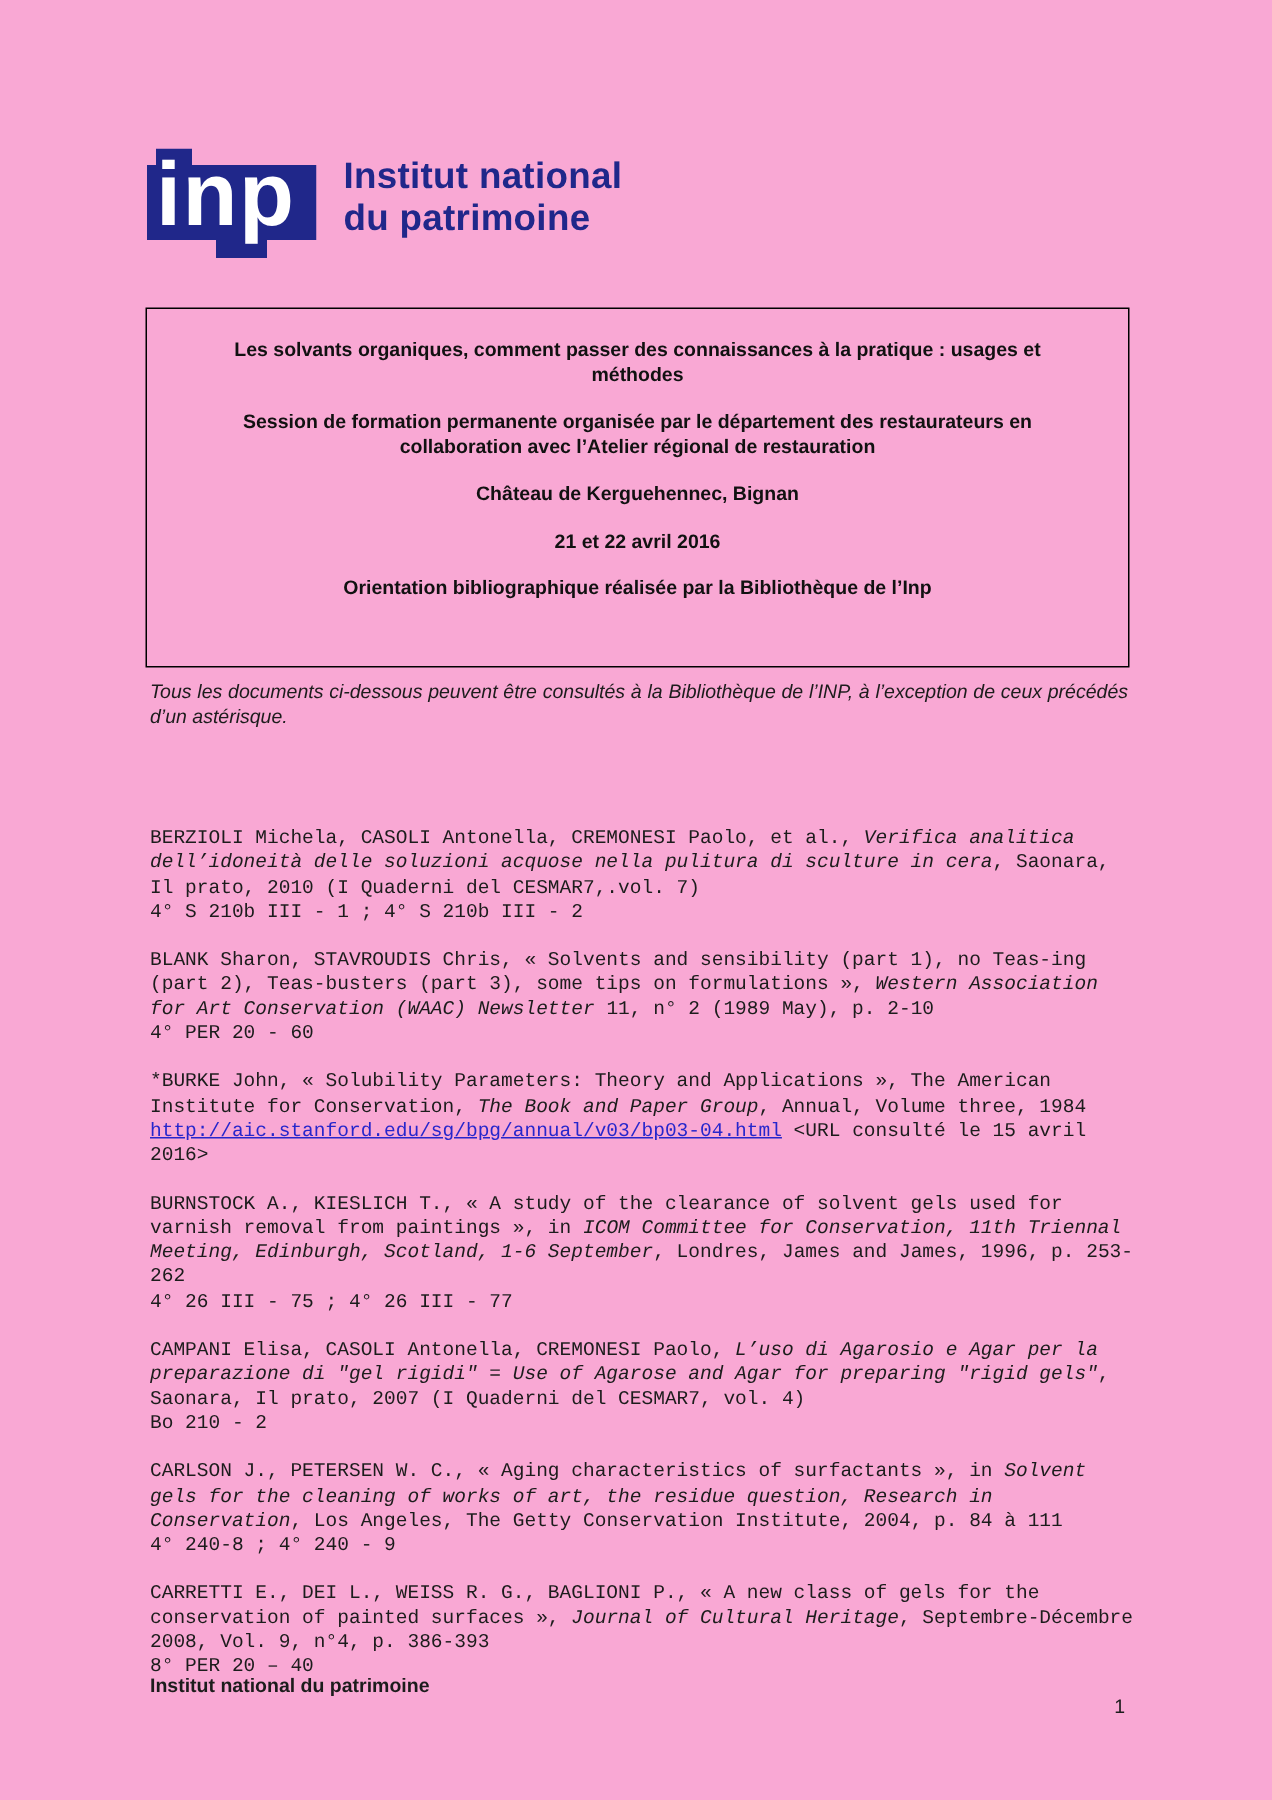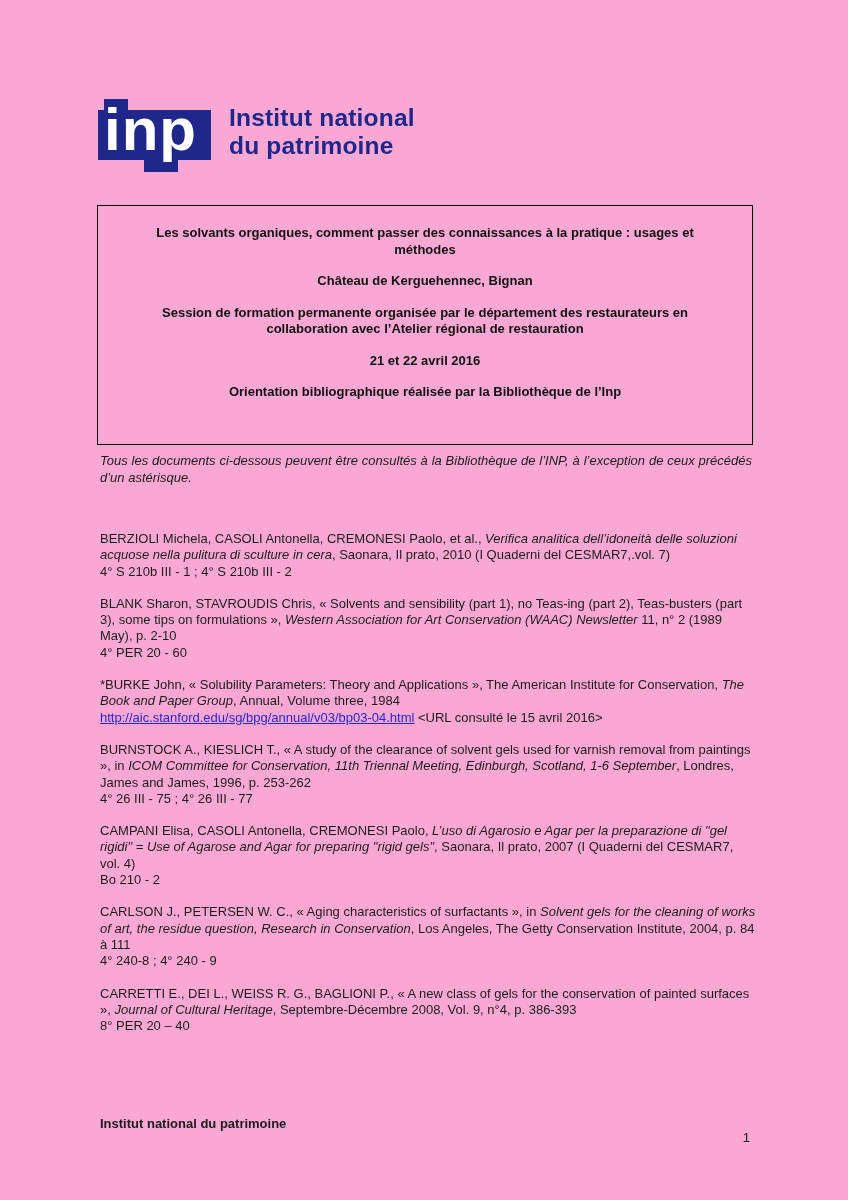--- a/index.html
+++ b/index.html
@@ -38,22 +38,22 @@
 
   
   .intro {
     position: absolute; left: 100px; top: 452px; width: 652px;
     font-size: 13px; line-height: 17px; font-style: italic;
     text-align: justify;
   }
 
   
   .bibliography {
-    position: absolute; left: 100px; top: 531px; width: 656px;
-    font-size: 13px; line-height: 16.3px;
+    position: absolute; left: 100px; top: 551px; width: 656px;
+    font-size: 13px; line-height: 16.3px; font-family: Liberation Mono, monospace;
   }
   .entry { margin-bottom: 16px; }
   .entry-text, .cote { font-size: 13px; line-height: 16.3px; }
   .it { font-style: italic; }
   .link { color: #2626cc; text-decoration: underline; cursor: pointer; }
 
   
   .footer-name {
     position: absolute; left: 100px; top: 1116px;
     font-size: 13px; font-weight: 700; text-align: center;
@@ -75,22 +75,22 @@
     </svg>
   </div>
 
   <div class="brand">
     <div>Institut national</div>
     <div>du patrimoine</div>
   </div>
 
   <div class="title-box">
     <p>Les solvants organiques, comment passer des connaissances à la pratique : usages et méthodes</p>
+    <p>Session de formation permanente organisée par le département des restaurateurs en collaboration avec l’Atelier régional de restauration</p>
     <p>Château de Kerguehennec, Bignan</p>
-    <p>Session de formation permanente organisée par le département des restaurateurs en collaboration avec l’Atelier régional de restauration</p>
     <p>21 et 22 avril 2016</p>
     <p>Orientation bibliographique réalisée par la Bibliothèque de l’Inp</p>
   </div>
 
   <div class="intro">Tous les documents ci-dessous peuvent être consultés à la Bibliothèque de l’INP, à l’exception de ceux précédés d’un astérisque.</div>
 
   <div class="bibliography">
       <div class="entry">
         <div class="entry-text"><span class="">BERZIOLI Michela, CASOLI Antonella, CREMONESI Paolo, et al., </span><span class="it">Verifica analitica dell’idoneità delle soluzioni acquose nella pulitura di sculture in cera</span><span class="">, Saonara, Il prato, 2010 (I Quaderni del CESMAR7,.vol. 7)</span></div>
         <div class="cote">4° S 210b III - 1 ; 4° S 210b III - 2</div>

